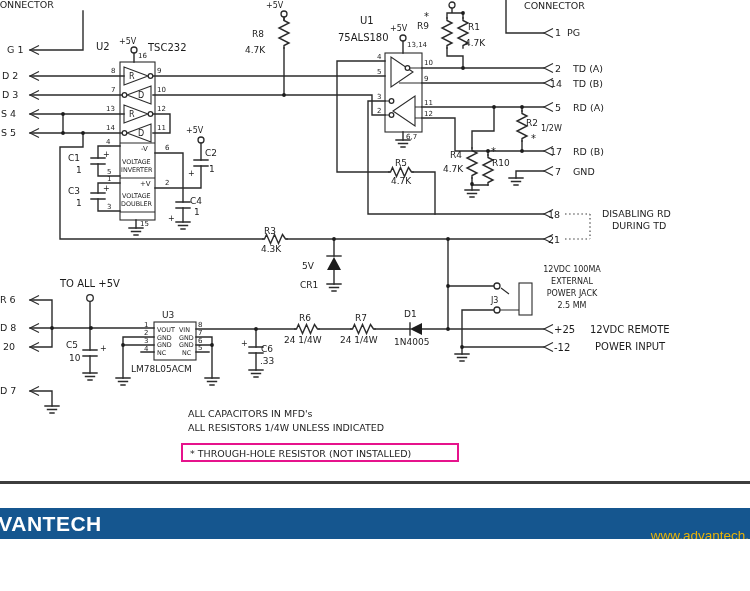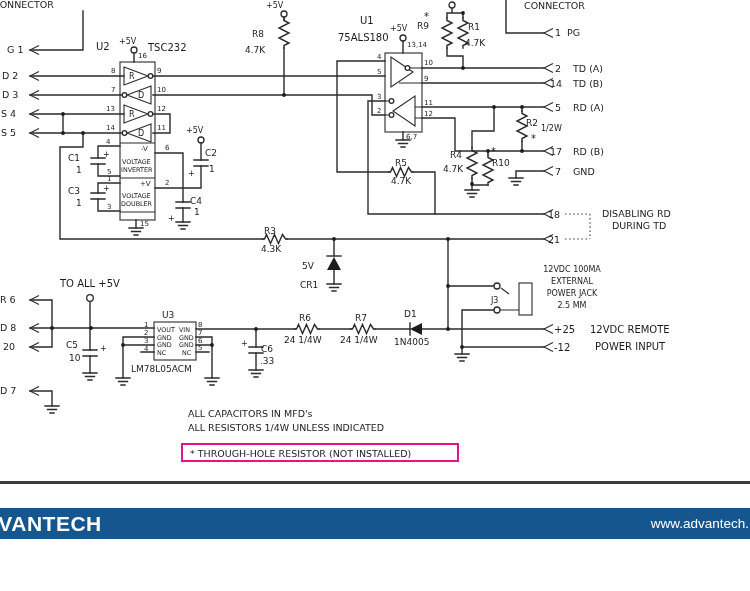--- a/index.html
+++ b/index.html
@@ -17,21 +17,21 @@
   .s7{font-size:7px;}
   .s8{font-size:8px;}
   .s9{font-size:9px;}
   .s95{font-size:9.5px;}
   .s10{font-size:10px;}
   .hl{stroke:#E6138C;stroke-width:2;fill:none;}
   #rule{position:absolute;top:481px;left:0;width:750px;height:2.5px;background:#3d3d3d;}
   #bluebar{position:absolute;top:508px;left:0;width:750px;height:31px;background:#15568F;overflow:hidden;}
   #logo{position:absolute;left:-33px;top:0;height:31px;line-height:31px;color:#fff;
         font-family:"Liberation Sans",sans-serif;font-weight:bold;font-size:21px;letter-spacing:0.5px;}
-  #url{position:absolute;right:1px;top:0;height:31px;line-height:31px;color:#ffffff;
+  #url{position:absolute;right:1px;top:12px;height:31px;line-height:31px;color:#eab308;
        font-family:"Liberation Sans",sans-serif;font-size:13.5px;}
 </style>
 </head>
 <body>
 
 <div id="page">
 
 <svg width="750" height="480" viewBox="0 0 750 480">
   <defs>
     <g id="rv">

